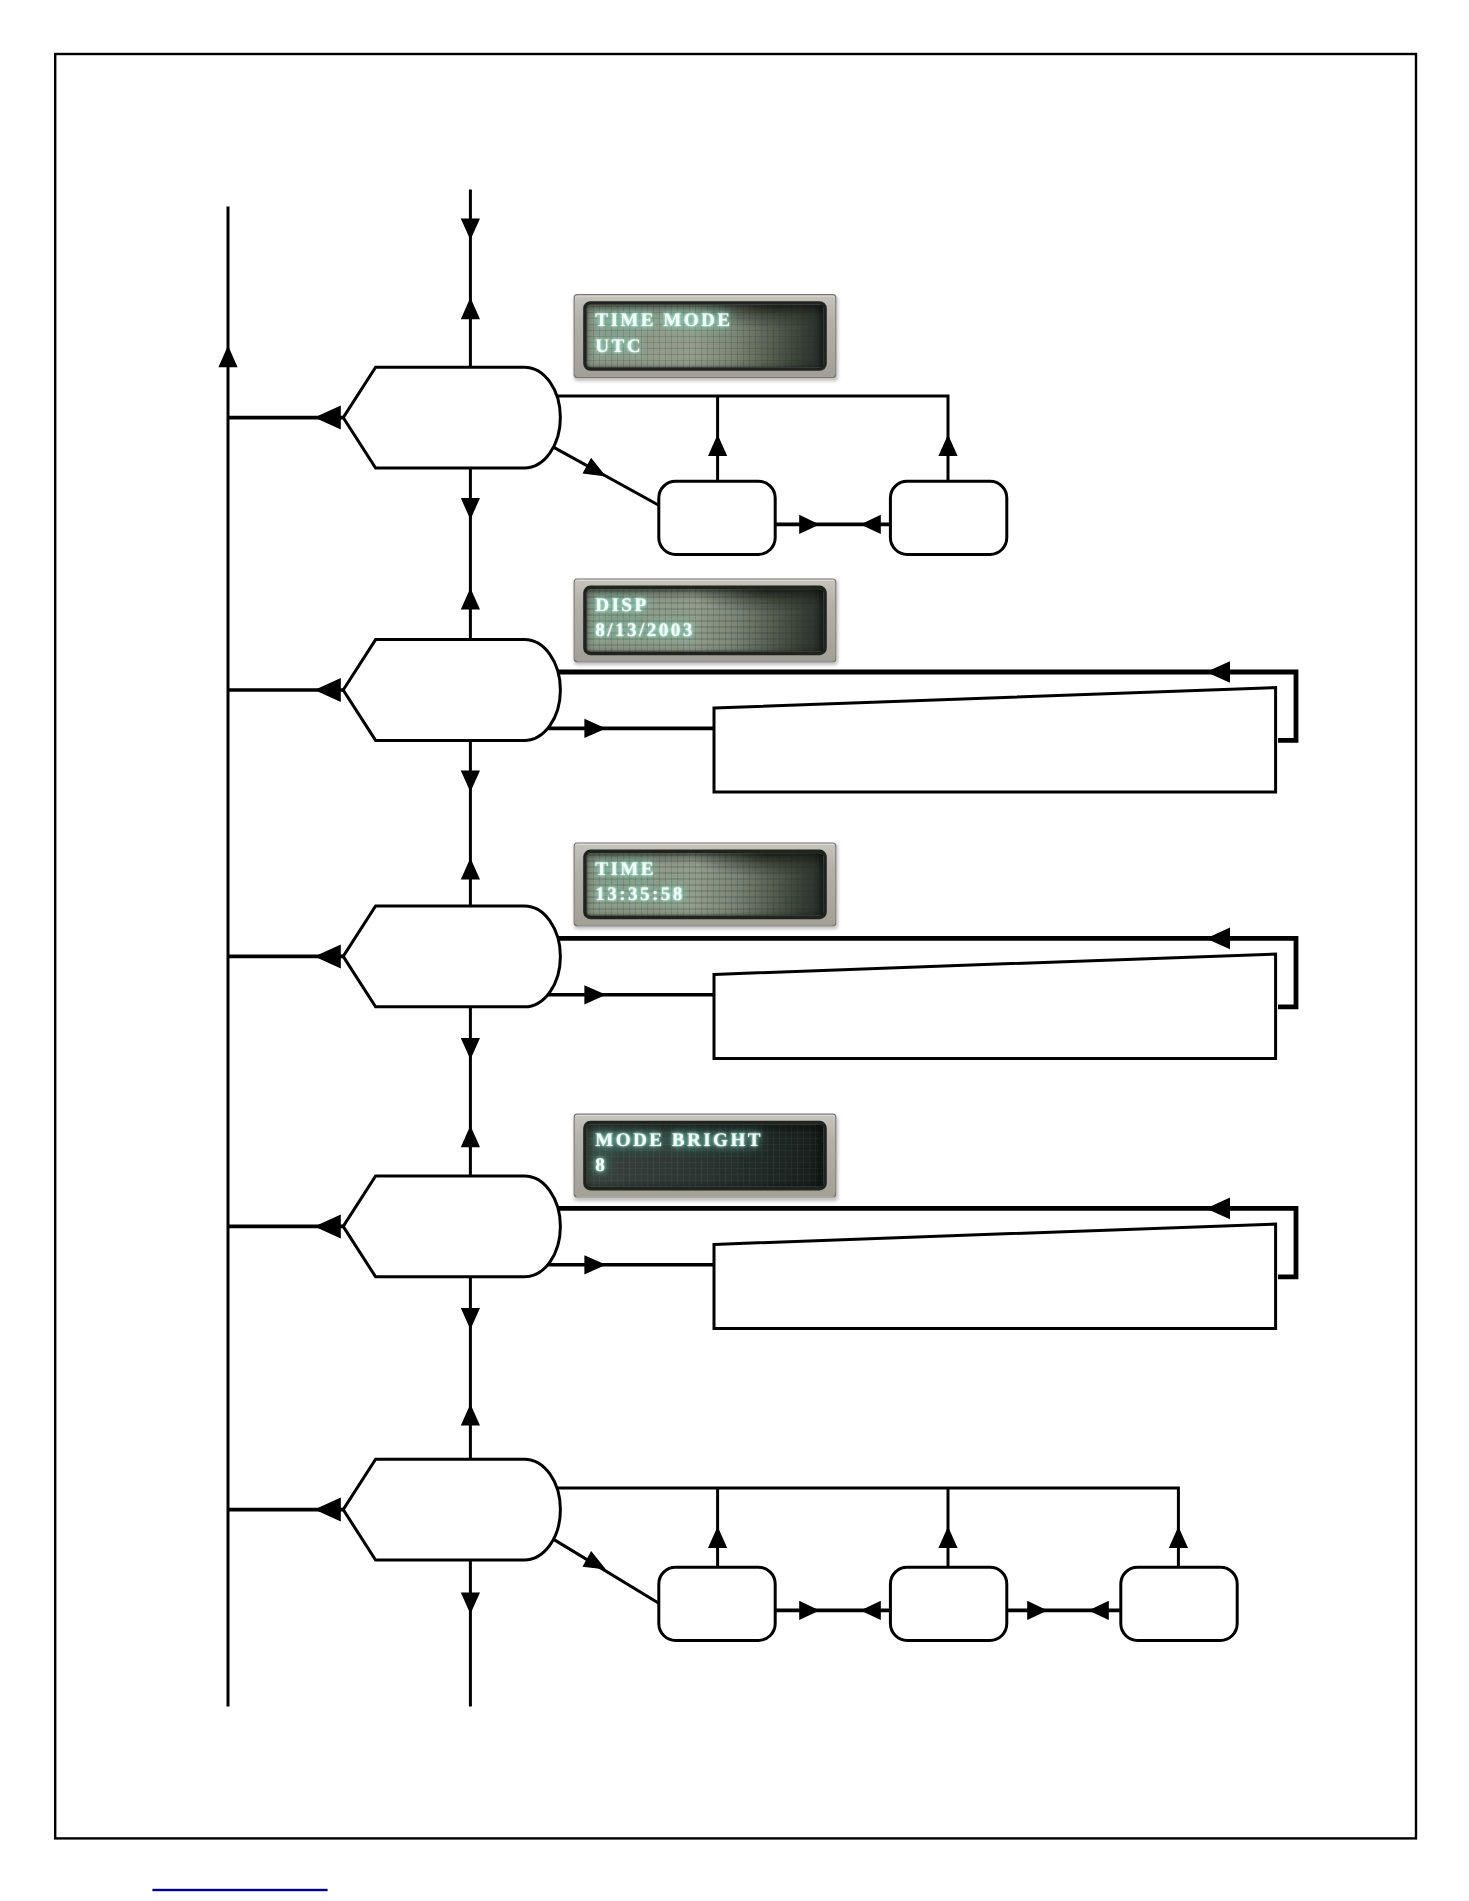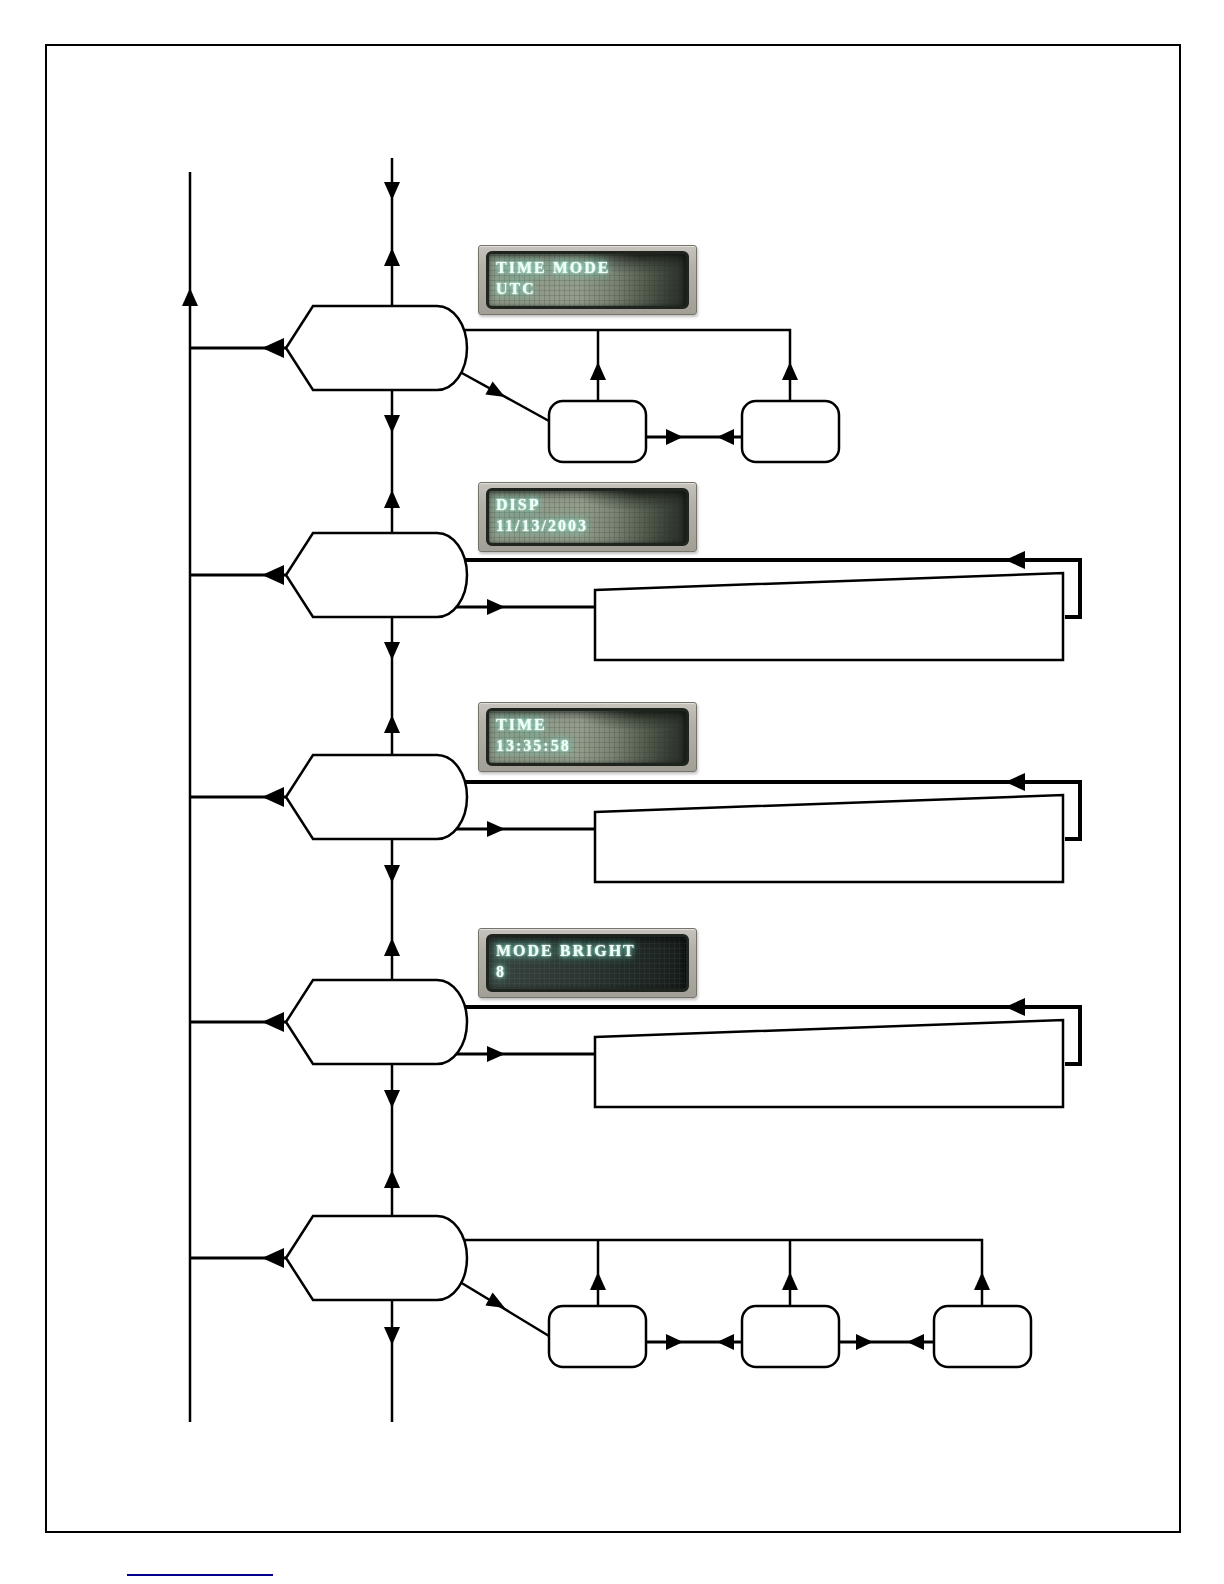--- a/index.html
+++ b/index.html
@@ -192,21 +192,21 @@
   </svg>
 
   <div class="lcd" style="left:478px;top:245px;">
     <div class="lcd-glass light">
       <p class="lcd-text"><span>TIME MODE</span><br><span>UTC</span></p>
     </div>
   </div>
 
   <div class="lcd" style="left:478px;top:482px;">
     <div class="lcd-glass light">
-      <p class="lcd-text"><span>DISP</span><br><span>11/13/2003</span></p>
+      <p class="lcd-text"><span>DISP</span><br><span>8/13/2003</span></p>
     </div>
   </div>
 
   <div class="lcd" style="left:478px;top:702px;">
     <div class="lcd-glass light">
       <p class="lcd-text"><span>TIME</span><br><span>13:35:58</span></p>
     </div>
   </div>
 
   <div class="lcd" style="left:478px;top:928px;">

